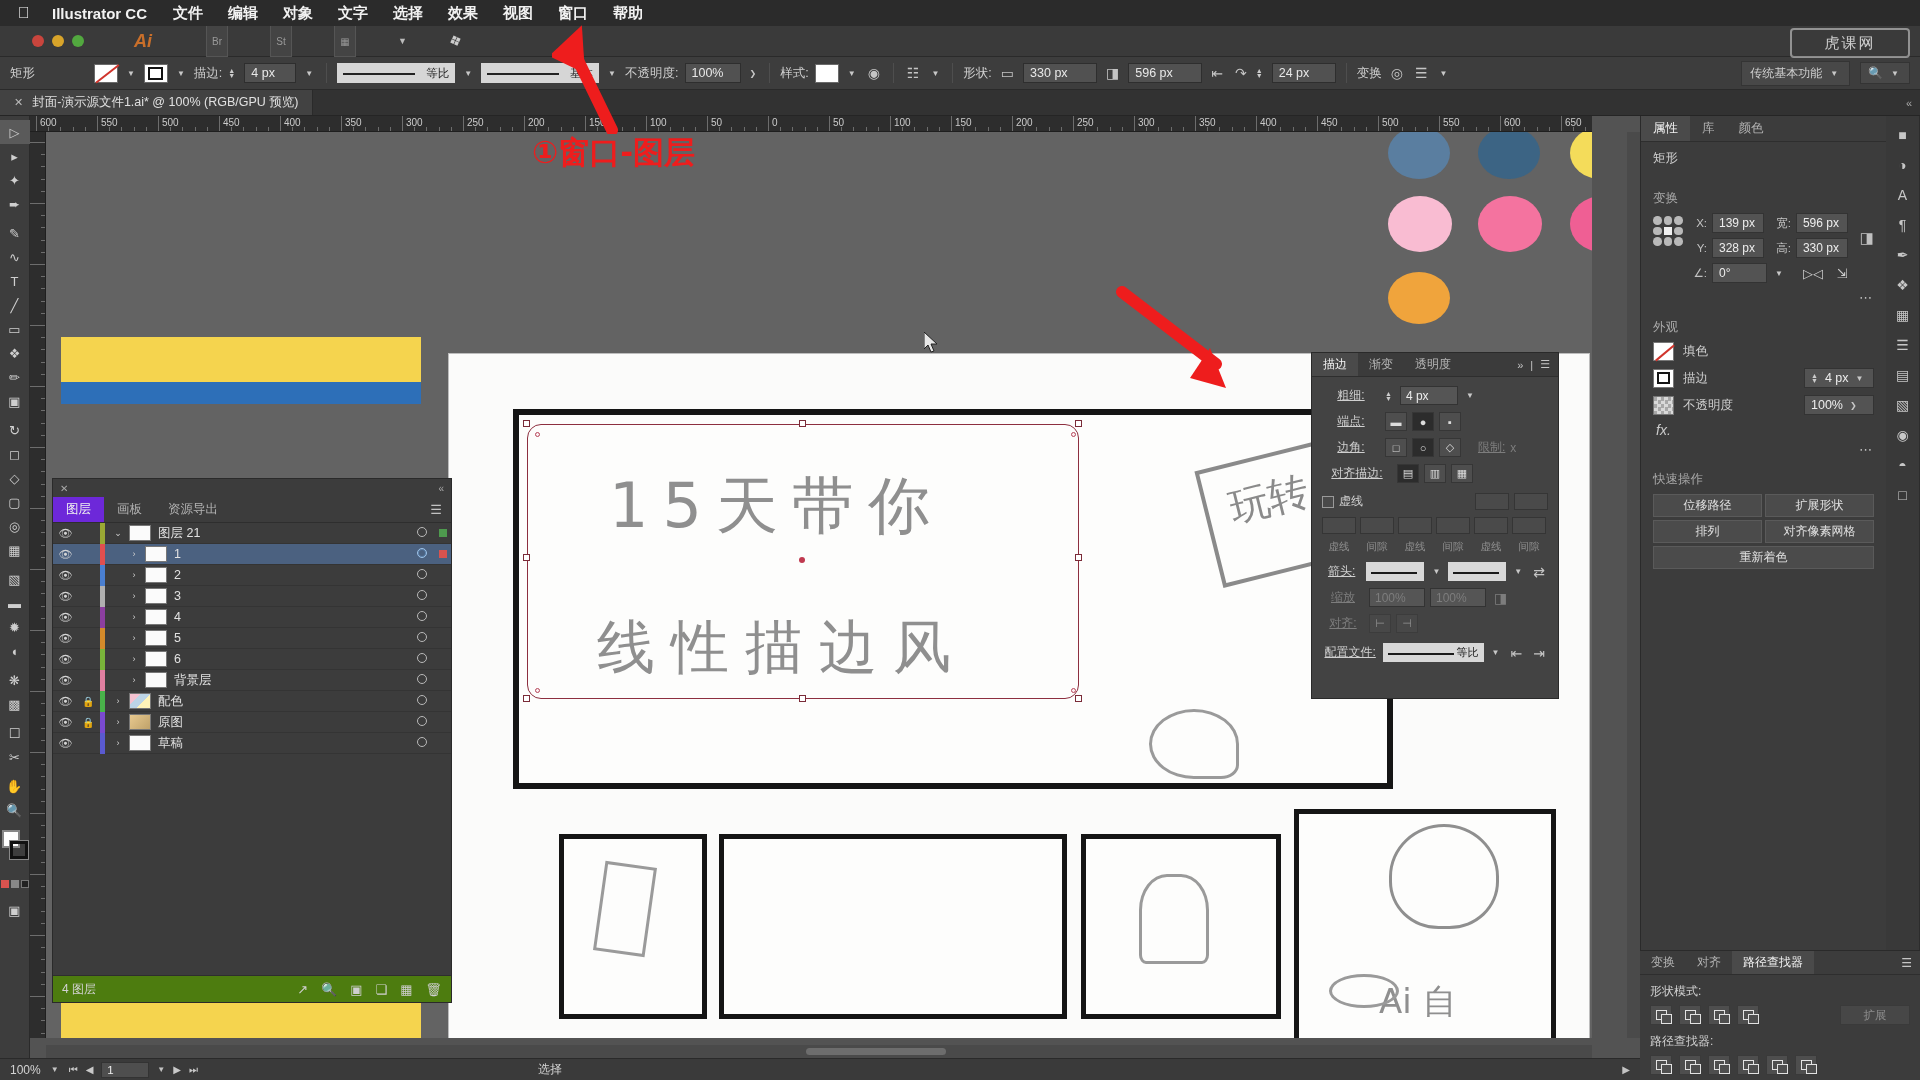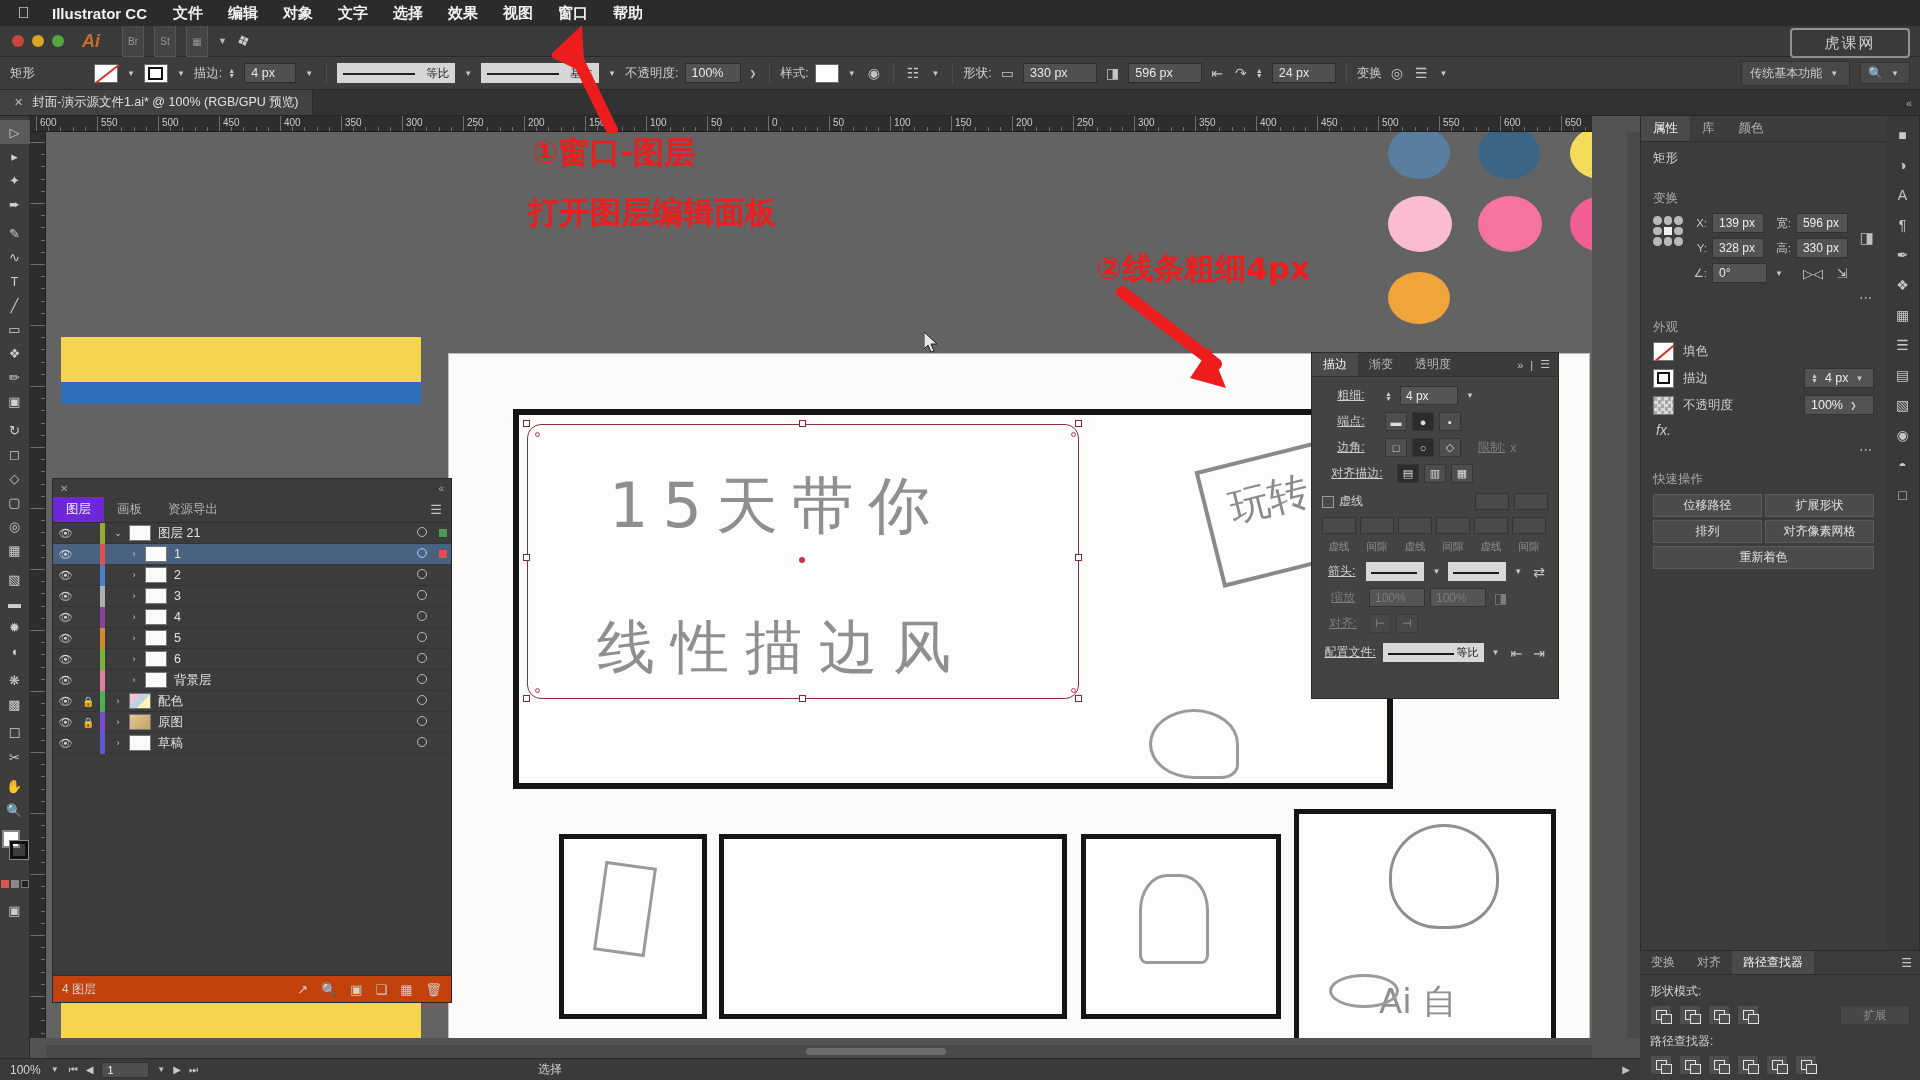--- a/index.html
+++ b/index.html
@@ -18,22 +18,22 @@
     background: #2b2b2b; display:flex; align-items:center; gap:0;
     padding-left: 18px; font-size: 15px; color:#f2f2f2; z-index: 60;
   }
   .macbar .apple { font-size:16px; margin-right:22px; color:#f2f2f2;}
   .macbar .appname { font-weight:bold; margin-right:26px; font-size:15px;}
   .macbar .mi { margin-right:25px; cursor:default; font-size:15px;font-weight:bold;}
 
   
   .appstrip {
     position:absolute; left:0; top:26px; width:1920px; height:31px;
-    background:#3a3a3a; display:flex; align-items:center; padding-left:12px;
-    border-bottom:1px solid #2a2a2a; z-index:58;
+    background:#3a3a3a; display:flex; align-items:center; padding-left:32px;
+    border-bottom:1px solid #2a2a2a; z-index:58;gap:32px;
   }
   .dots{display:flex;gap:8px;align-items:center;margin-right:18px;}
   .dot{width:12px;height:12px;border-radius:50%;}
   .dot.r{background:#c9453d;} .dot.y{background:#d8a42a;} .dot.g{background:#52a83f;}
   .ailogo{color:#c96f2a;font-weight:bold;font-style:italic;font-size:18px;margin-right:22px;}
   .sqbtn{width:22px;height:32px;border:1px solid #555;background:#444;margin-right:10px;
     display:flex;align-items:center;justify-content:center;font-size:10px;color:#999;}
   .cb-chev{font-size:9px;color:#bbb;margin-right:10px;}
   .brushicon{color:#ccc;font-size:15px;margin-right:12px;transform:rotate(-20deg);}
 
@@ -139,21 +139,21 @@
   .lrow .disc{width:22px;text-align:center;font-size:9px;color:#d0d0d0;}
   .lrow .thumb{width:22px;height:16px;background:#fbfbfb;border:1px solid #777;margin-right:7px;flex:0 0 auto;}
   .lrow .thumb.c{background:linear-gradient(135deg,#f4c1d0 0 30%,#bcd4e6 30% 60%,#fff3b8 60% 100%);}
   .lrow .thumb.o{background:linear-gradient(135deg,#e8c98f,#bfa26a);}
   .lrow .name{flex:1;white-space:nowrap;overflow:hidden;}
   .lrow .target{width:26px;text-align:center;font-size:11px;color:#cfcfcf;}
   .lrow .target .ring{display:inline-block;width:10px;height:10px;border:1.5px solid #b9b9b9;border-radius:50%;}
   .lrow .target .ring.on{border-color:#9fc3e8;box-shadow:0 0 0 1px #5a7fa8 inset;}
   .lrow .sq{width:16px;text-align:center;}
   .lrow .sq i{display:inline-block;width:8px;height:8px;}
-  .lp-foot{height:27px;background:#c2410c;border-top:1px solid #2e2e2e;display:flex;align-items:center;
+  .lp-foot{height:27px;background:#4d7c0f;border-top:1px solid #2e2e2e;display:flex;align-items:center;
     padding:0 9px;font-size:12px;color:#d2d2d2;margin-top:36px;}
   .lp-foot .icons{margin-left:auto;display:flex;gap:13px;font-size:13px;color:#cfcfcf;}
 
   
   .strokepanel{position:absolute;left:1311px;top:352px;width:248px;height:347px;background:#434343;
     border:1px solid #2a2a2a;z-index:46;}
   .sp-tabs{height:24px;display:flex;align-items:stretch;background:#3b3b3b;border-bottom:1px solid #2e2e2e;}
   .sp-tab{padding:0 11px;display:flex;align-items:center;font-size:12px;color:#b6b6b6;}
   .sp-tab.active{background:#4a4a4a;color:#f3f3f3;}
   .sp-right{margin-left:auto;display:flex;align-items:center;gap:7px;padding-right:8px;color:#c5c5c5;font-size:11px;}
@@ -1134,22 +1134,20 @@
       <span class="sb-page">1</span>
       <span class="sb-chev">▼</span>
       <span>▶</span>
       <span>⏭</span>
     </span>
     <span class="sb-mid">选择</span>
     <span class="sb-right">▶</span>
   </div>
 
   <div class="anno anno1">①窗口-图层</div>
-  <div class="anno anno2">打开图层编辑面板</div>
-  <div class="anno anno3">②线条粗细4px</div>
 
   <svg class="arrow" style="left:552px;top:22px;" width="72" height="112" viewBox="0 0 72 112">
     <path d="M60,108 L24,34" stroke="#ee1d1d" stroke-width="12" fill="none" stroke-linecap="round"></path>
     <polygon points="20,2 44,44 4,44" fill="#ee1d1d" transform="rotate(26 22 24)"></polygon>
   </svg>
 
   <svg class="arrow" style="left:1108px;top:286px;" width="132" height="110" viewBox="0 0 132 110">
     <path d="M14,6 L108,78" stroke="#ee1d1d" stroke-width="12" fill="none" stroke-linecap="round"></path>
     <polygon points="118,102 82,92 102,62" fill="#ee1d1d"></polygon>
   </svg>

